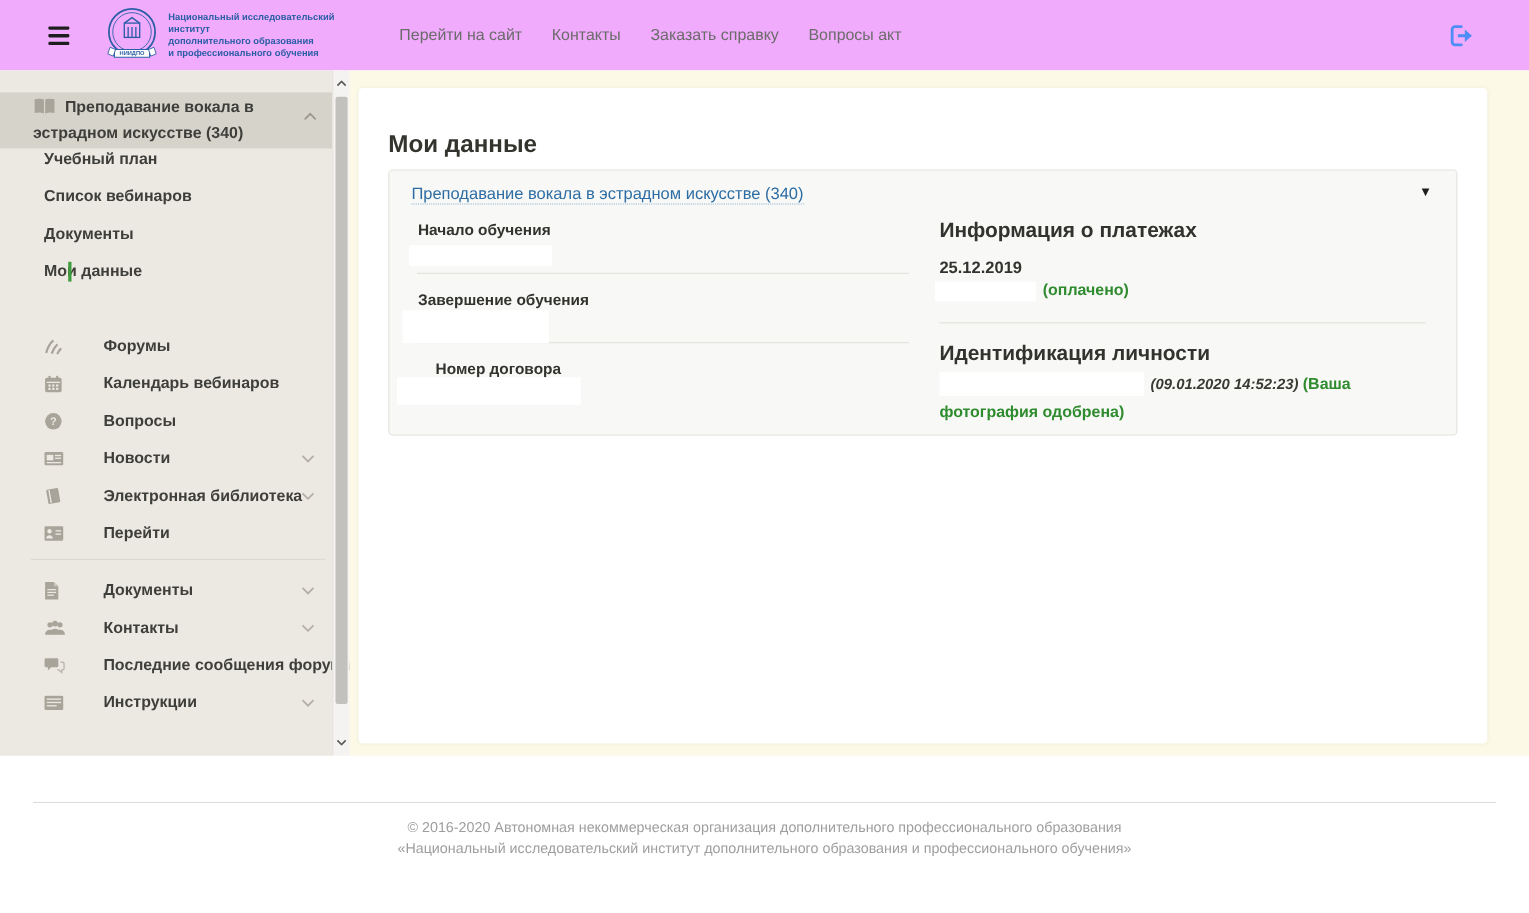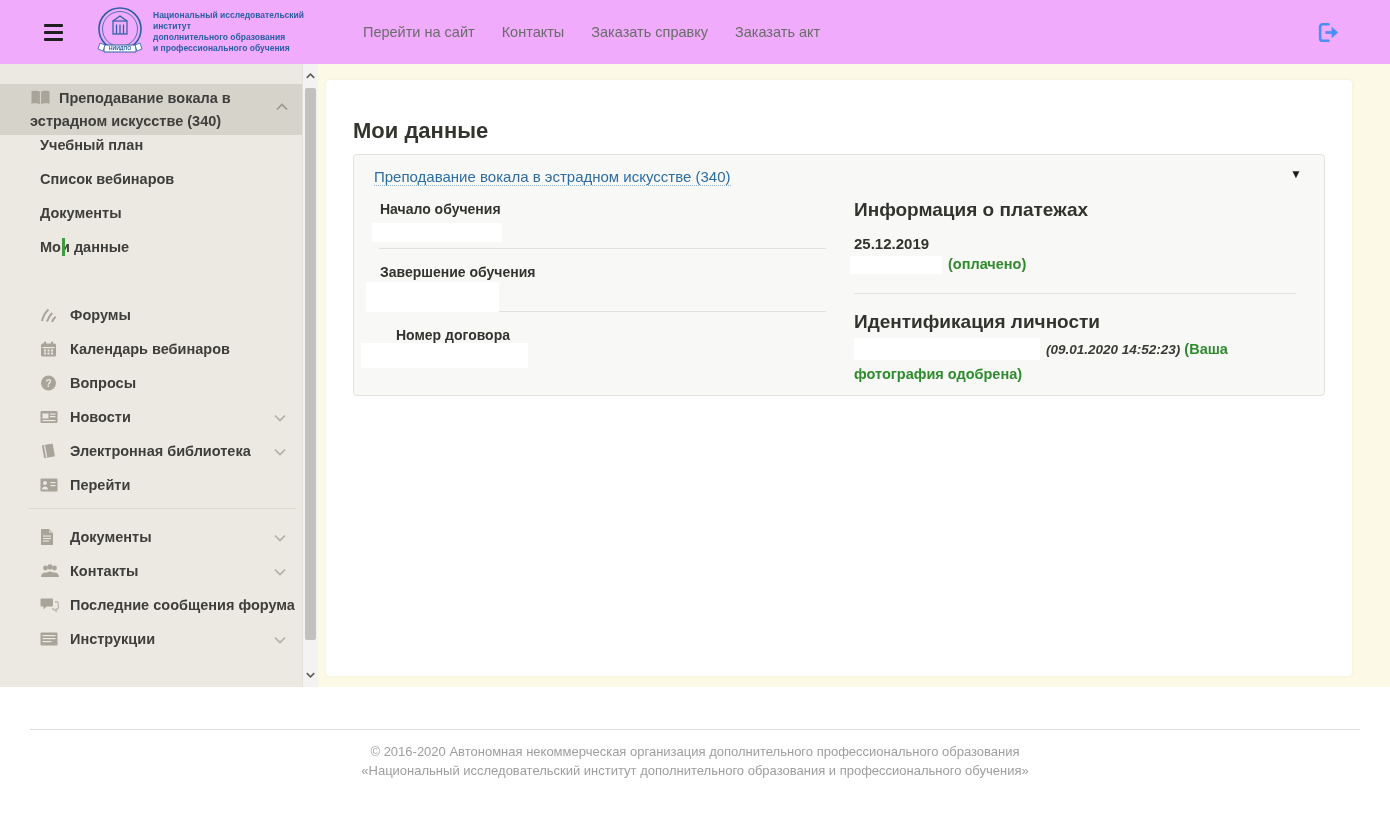--- a/index.html
+++ b/index.html
@@ -14,21 +14,21 @@
   .logo-wrap { margin-left:30px; display:flex; align-items:center; cursor:pointer; }
   .logo-text { margin-left:6px; width:178px; font-size:8.5px; font-weight:bold; color:#2b5ea7; line-height:1.3; }
   .topnav { margin-left:32px; display:flex; gap:27px; }
   .topnav a { font-size:14.5px; color:#6b6b6b; text-decoration:none; cursor:pointer; }
   .logout-btn { margin-left:auto; margin-right:50px; cursor:pointer; display:flex; align-items:center; }
 
   
   .sidebar { position:absolute; top:64px; left:0; width:302px; height:623px; background:#ece9e2; }
   .sb-item { position:relative; height:34px; display:flex; align-items:center; font-size:14.5px; font-weight:bold; color:#3e3e3a; cursor:pointer; }
   .sb-item .ico { position:absolute; left:40px; top:50%; transform:translateY(-50%); display:flex; }
-  .sb-item .lbl { padding-left:70px; padding-right:34px; white-space:nowrap; }
+  .sb-item .lbl { padding-left:94px; padding-right:34px; white-space:nowrap; }
   .sb-item .chev { position:absolute; right:16px; top:50%; transform:translateY(-50%); }
   .course-item { position:absolute; top:20px; left:0; width:100%; min-height:42px; background:#d6d3cb;
     padding:4px 30px 4px 30px; font-size:14.5px; font-weight:bold; color:#3e3e3a; line-height:20px; cursor:pointer; }
   .course-item .ico { display:inline-block; vertical-align:-3px; margin-right:8px; }
   .course-item .chev { position:absolute; right:14px; top:12px; }
   .course-sub { position:absolute; top:64px; left:0; width:100%; }
   .sub-item { position:relative; height:34px; display:flex; align-items:center; padding-left:40px; font-size:14.5px; font-weight:bold; color:#3e3e3a; cursor:pointer; }
   .sub-item.active::before { content:""; position:absolute; left:62px; top:8px; width:3px; height:18px; background:#3f9b3f; }
   .sb-list1 { position:absolute; top:234px; left:0; width:100%; }
   .sb-divider { position:absolute; top:444px; left:28px; right:6px; border-top:1px solid #dcd9d1; }
@@ -89,21 +89,21 @@
     <div class="logo-text">
       <div>Национальный исследовательский институт</div>
       <div>дополнительного образования</div>
       <div>и профессионального обучения</div>
     </div>
   </div>
   <div class="topnav">
     <a>Перейти на сайт</a>
     <a>Контакты</a>
     <a>Заказать справку</a>
-    <a>Заказать акт</a>
+    <a>Вопросы акт</a>
   </div>
   <div class="logout-btn">
     <svg width="23" height="21" viewBox="0 0 22 20">
       <path d="M11 2H5.5A2.5 2.5 0 0 0 3 4.5v11A2.5 2.5 0 0 0 5.5 18H11" fill="none" stroke="#4d8df6" stroke-width="2.4" stroke-linecap="round"></path>
       <path d="M8 10h7" stroke="#4d8df6" stroke-width="2.6"></path>
       <path d="M14 4.5l6.2 5.5-6.2 5.5z" fill="#4d8df6"></path>
     </svg>
   </div>
 </div>
 

